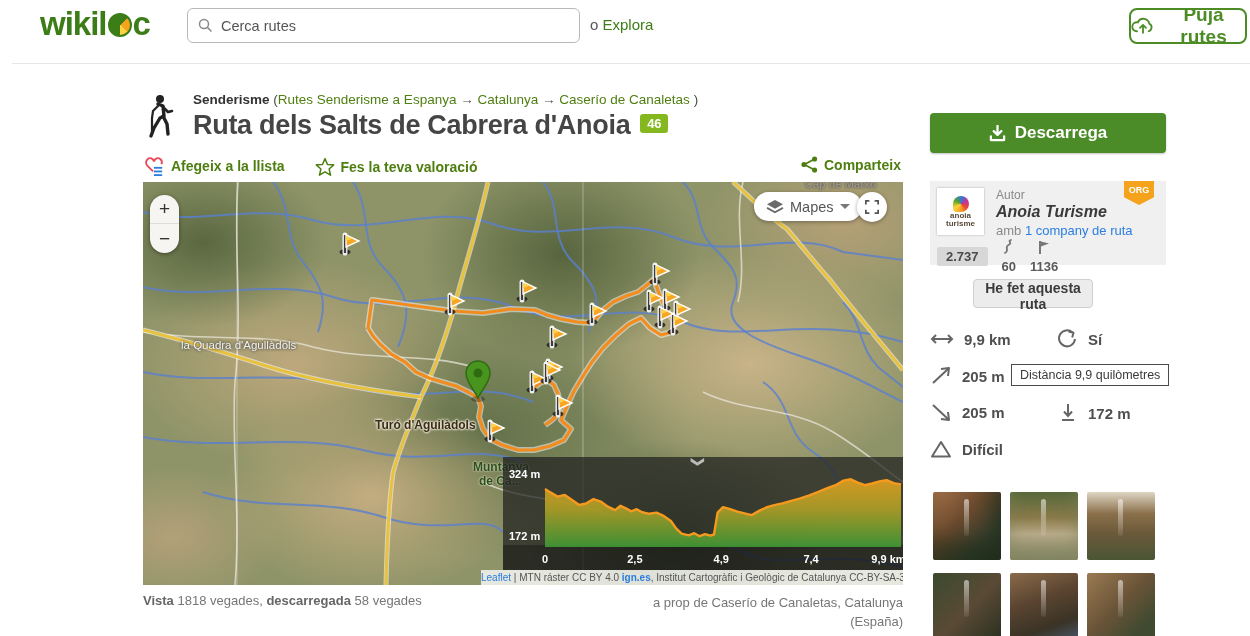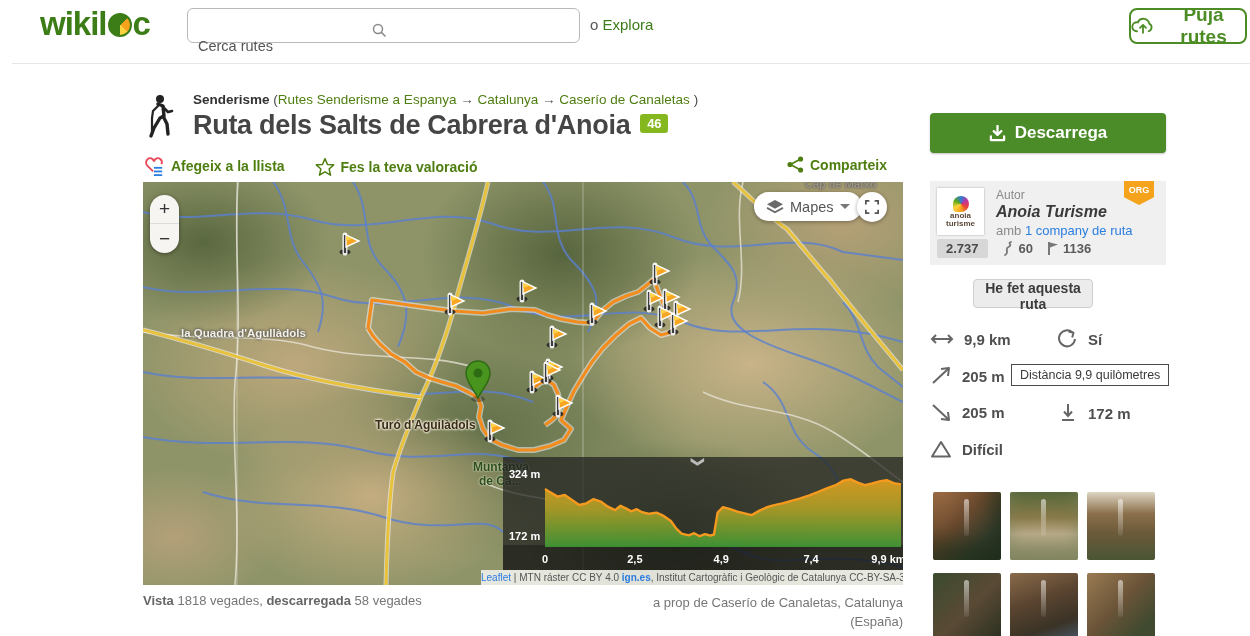--- a/index.html
+++ b/index.html
@@ -8,21 +8,21 @@
 
   
   .header { position:absolute; top:0; left:12px; width:1250px; height:64px; background:#fff;
     border-bottom:1px solid #e7e7e7; z-index:30; }
   .logo { position:absolute; left:28px; top:5px; font-size:33px; font-weight:bold;
     color:#3c7d18; letter-spacing:-1px; }
   .logo .o-swirl { display:inline-block; width:24px; height:24px; border-radius:50%;
     background:conic-gradient(from 210deg, #3c7d18 0 55%, #f5a31c 55% 78%, #ffd23f 78% 92%, #3c7d18 92%);
     vertical-align:-2px; margin:0 1px; border:2px solid #3c7d18; }
   .searchbox { position:absolute; left:175px; top:8px; width:393px; height:35px;
-    border:1px solid #b9b9b9; border-radius:6px; background:#fff; display:flex; align-items:center; padding:14px 10px;flex-direction:column; }
+    border:1px solid #b9b9b9; border-radius:6px; background:#fff; display:flex; align-items:center; padding:4px 10px; }
   .searchbox input { border:none; outline:none; font-size:14.5px; color:#444; width:100%;
     font-family:"Liberation Sans",sans-serif; background:transparent; }
   .searchbox input::placeholder { color:#555; }
   .explora { position:absolute; left:578px; top:16px; font-size:15px; color:#555; }
   .explora a { color:#3c7d18; text-decoration:none; font-weight:normal; }
   .puja-btn { position:absolute; left:1117px; top:8px; width:118px; height:36px;
     border:2px solid #4c8c24; border-radius:8px; background:#fff; color:#4c8c24;
     font-size:19px; font-weight:bold; display:flex; align-items:center; justify-content:center; gap:7px; cursor:pointer; }
 
   
@@ -110,21 +110,21 @@
   .author-meta .autor { font-size:12px; color:#8a8a8a; }
   .author-meta .name { font-size:16px; font-weight:bold; color:#3a3a3a; margin-top:1px; cursor:pointer;font-style:italic; }
   .author-meta .companions { font-size:13px; color:#8a8a8a; margin-top:2px; }
   .author-meta .companions a { color:#2b7de0; text-decoration:none; }
   .org-badge { position:absolute; left:194px; top:0px; width:30px; height:24px; background:#f5a31c;
     clip-path:polygon(0 0,100% 0,100% 68%,50% 100%,0 68%); color:#fff; font-size:9px;
     font-weight:bold; text-align:center; padding-top:4px; }
   .card-stats { position:absolute; left:7px; top:58px; display:flex; align-items:center; gap:14px; }
   .tr-chip { background:#d7d7d7; color:#4a4a4a; font-weight:bold; font-size:13px;
     padding:2px 9px; border-radius:2px; }
-  .mini-stat { display:flex; align-items:center; gap:4px; font-size:13px; font-weight:bold; color:#5a5a5a; }
+  .mini-stat { display:flex; align-items:center; gap:4px; font-size:13px; font-weight:bold; color:#5a5a5a;flex-direction:column; }
 
   .done-btn { position:absolute; left:973px; top:279px; width:120px; height:29px; background:#ececec;
     border:1px solid #cfcfcf; border-radius:4px; font-size:14px; font-weight:bold; color:#3c3c3c;
     font-family:"Liberation Sans",sans-serif; cursor:pointer; }
 
   .stat-row { position:absolute; display:flex; align-items:center; gap:10px; font-size:15px;
     font-weight:bold; color:#4f4f4f; }
   .tooltip { position:absolute; left:1011px; top:364px; background:#fff; border:1px solid #4a4a4a;
     font-size:12.5px; color:#3a3a3a; padding:3px 8px; white-space:nowrap; z-index:10; }
 
@@ -203,21 +203,21 @@
     <span>Afegeix a la llista</span>
   </a>
   <a class="action-link">
     <span style="display:flex;">
       <svg width="20" height="19" viewBox="0 0 24 23">
           <path d="M12,2 L15,9 L22.5,9.5 L17,14.5 L18.7,22 L12,18 L5.3,22 L7,14.5 L1.5,9.5 L9,9 Z" fill="none" stroke="#4e7e10" stroke-width="1.8" stroke-linejoin="round"></path>
         </svg>
     </span>
     <span>Fes la teva valoració</span>
   </a>
-  <a class="action-link share-link" style="margin-right:16px;">
+  <a class="action-link share-link" style="margin-right:2px;">
     <span style="display:flex;">
       <svg width="17" height="17" viewBox="0 0 20 20">
           <circle cx="16" cy="3.5" r="3" fill="#4e7e10"></circle>
           <circle cx="3.5" cy="10" r="3" fill="#4e7e10"></circle>
           <circle cx="16" cy="16.5" r="3" fill="#4e7e10"></circle>
           <line x1="4" y1="10" x2="16" y2="3.5" stroke="#4e7e10" stroke-width="2"></line>
           <line x1="4" y1="10" x2="16" y2="16.5" stroke="#4e7e10" stroke-width="2"></line>
         </svg>
     </span>
     <span>Comparteix</span>
@@ -367,21 +367,21 @@
         <path d="M1,-17 L14,-11 L1,-5 Z" fill="#f6a623" stroke="#fff" stroke-width="1.4"></path>
         <path d="M1,-16 L8,-13.5 L1,-11 Z" fill="#ffd24a"></path>
       </g>
       <g transform="translate(335,216)">
         <ellipse cx="0" cy="1" rx="7" ry="3" fill="#000" opacity="0.3"></ellipse>
         <path d="M0,0 C-6,-12 -12,-16 -12,-25 A12,12 0 1 1 12,-25 C12,-16 6,-12 0,0 Z" fill="#49941f" stroke="#2f6b12" stroke-width="1.5"></path>
         <circle cx="0" cy="-25" r="4.5" fill="#2f6b12"></circle>
       </g>
     </svg>
   <div id="map-labels">
-      <div class="map-label lbl-white" style="left: 38px; top: 145px; font-weight: bold;">la Quadra d'Agullàdols</div>
+      <div class="map-label lbl-white" style="left: 38px; top: 157px;">la Quadra d'Agullàdols</div>
       <div class="map-label lbl-dark" style="left: 232px; top: 236px;">Turó d'Aguilàdols</div>
       <div class="map-label lbl-grey" style="left: 662px; top: -4px;">Cap de Matxo</div>
       <div class="map-label lbl-green" style="left: 330px; top: 278px;">Muntanya</div>
       <div class="map-label lbl-green" style="left: 336px; top: 292px;">de Ca...</div>
     </div>
 
   <div class="zoomctl">
     <button class="zin">+</button>
     <button>−</button>
   </div>

